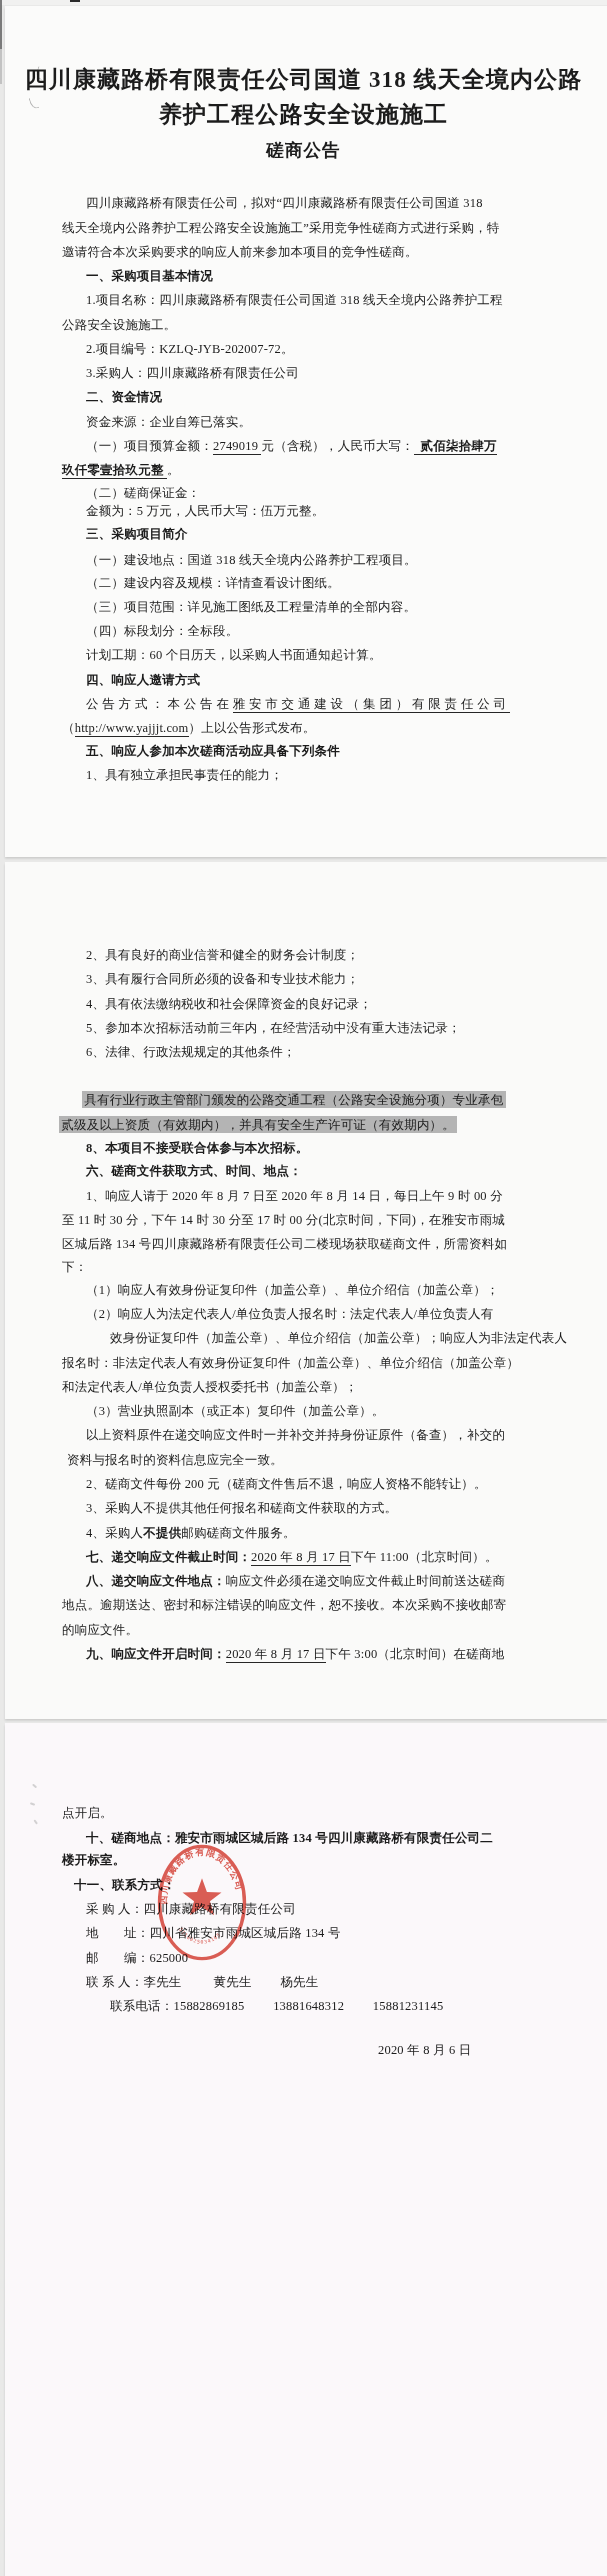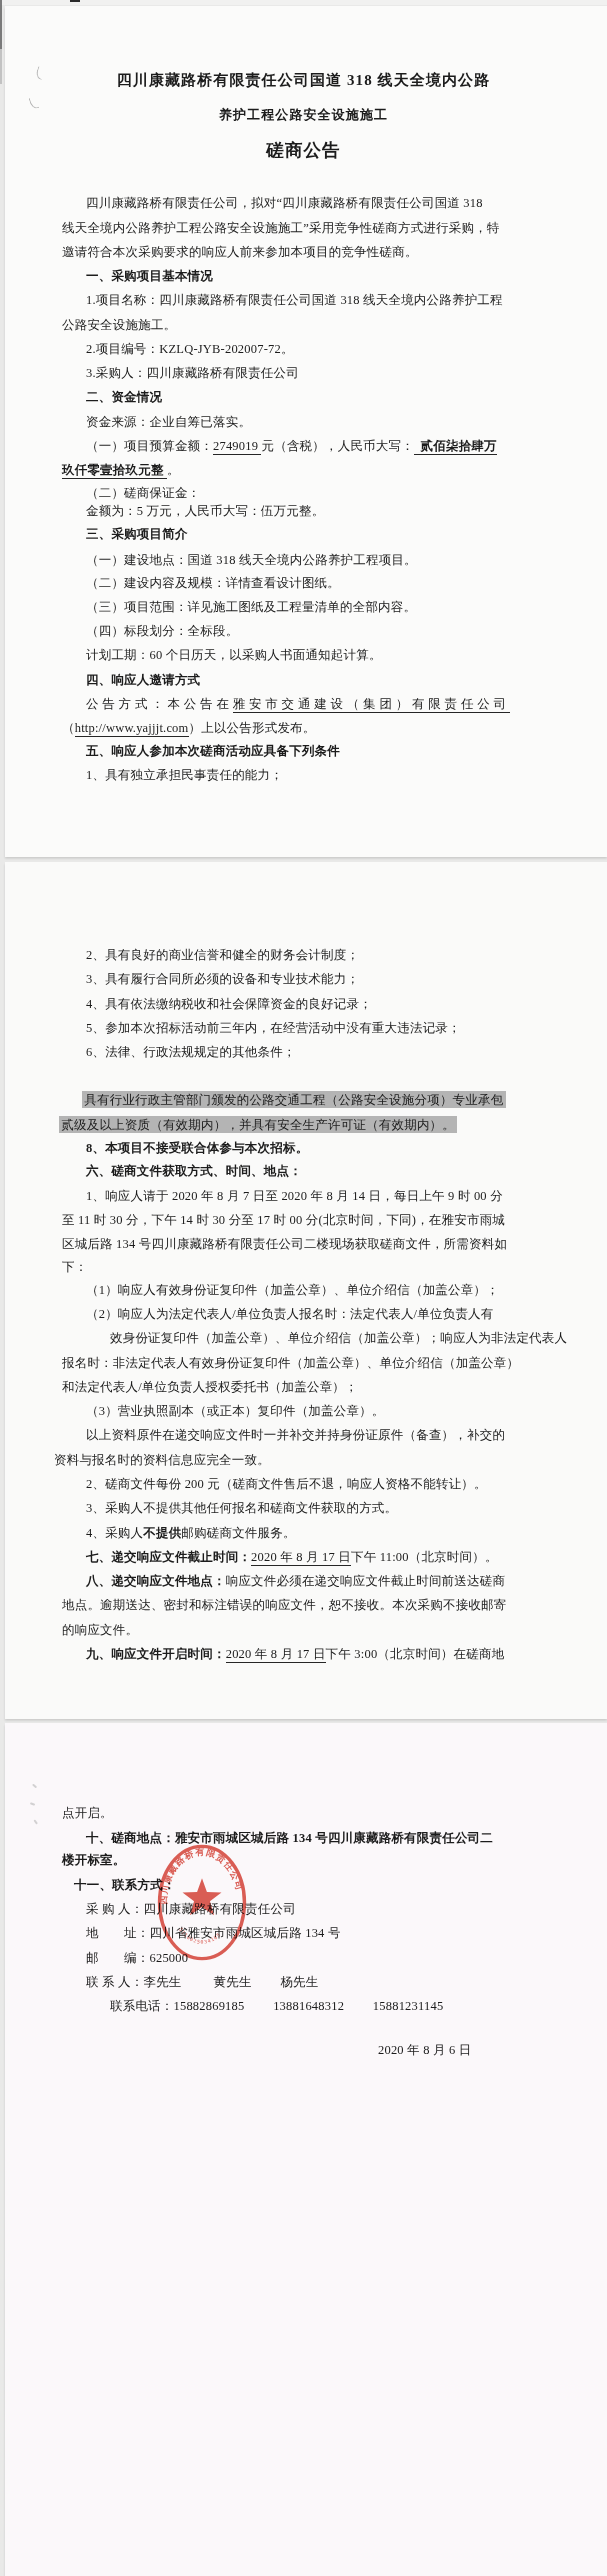--- a/index.html
+++ b/index.html
@@ -49,22 +49,22 @@
 <div class="artifact" id="edge-dark"></div>
 <div class="artifact" id="edge-dark2"></div>
 <div class="artifact" id="top-mark"></div>
 <div class="artifact squiggle" id="squiggle-1"></div>
 <div class="artifact squiggle" id="squiggle-2"></div>
 <div class="artifact tick" id="tick-1"></div>
 <div class="artifact tick" id="tick-2"></div>
 <div class="artifact tick" id="tick-3"></div>
 
 <div id="doc">
-    <div class="ln center" style="top: 71px; font-size: 15px; letter-spacing: 1.1px;"><span class="b">四川康藏路桥有限责任公司国道 318 线天全境内公路</span></div>
-    <div class="ln center" style="top: 106px; font-size: 13px; letter-spacing: 1.1px;"><span class="b">养护工程公路安全设施施工</span></div>
+    <div class="ln center" style="top: 71px; font-size: 23px; letter-spacing: 1.1px;"><span class="b">四川康藏路桥有限责任公司国道 318 线天全境内公路</span></div>
+    <div class="ln center" style="top: 106px; font-size: 23px; letter-spacing: 1.1px;"><span class="b">养护工程公路安全设施施工</span></div>
     <div class="ln center" style="top: 141px; font-size: 17.5px; letter-spacing: 1.1px;"><span class="b">磋商公告</span></div>
     <div class="ln" style="top: 194px; left: 86px;"><span>四川康藏路桥有限责任公司，拟对“四川康藏路桥有限责任公司国道 318</span></div>
     <div class="ln" style="top: 219px; left: 62px;"><span>线天全境内公路养护工程公路安全设施施工”采用竞争性磋商方式进行采购，特</span></div>
     <div class="ln" style="top: 243px; left: 62px;"><span>邀请符合本次采购要求的响应人前来参加本项目的竞争性磋商。</span></div>
     <div class="ln" style="top: 267px; left: 86px;"><span class="b">一、采购项目基本情况</span></div>
     <div class="ln" style="top: 291px; left: 86px;"><span>1.项目名称：四川康藏路桥有限责任公司国道 318 线天全境内公路养护工程</span></div>
     <div class="ln" style="top: 316px; left: 62px;"><span>公路安全设施施工。</span></div>
     <div class="ln" style="top: 340px; left: 86px;"><span>2.项目编号：KZLQ-JYB-202007-72。</span></div>
     <div class="ln" style="top: 364px; left: 86px;"><span>3.采购人：四川康藏路桥有限责任公司</span></div>
     <div class="ln" style="top: 388px; left: 86px;"><span class="b">二、资金情况</span></div>
@@ -98,21 +98,21 @@
     <div class="ln" style="top: 1211px; left: 62px;"><span>至 11 时 30 分，下午 14 时 30 分至 17 时 00 分(北京时间，下同)，在雅安市雨城</span></div>
     <div class="ln" style="top: 1235px; left: 62px;"><span>区城后路 134 号四川康藏路桥有限责任公司二楼现场获取磋商文件，所需资料如</span></div>
     <div class="ln" style="top: 1258px; left: 62px;"><span>下：</span></div>
     <div class="ln" style="top: 1281px; left: 86px;"><span>（1）响应人有效身份证复印件（加盖公章）、单位介绍信（加盖公章）；</span></div>
     <div class="ln" style="top: 1305px; left: 86px;"><span>（2）响应人为法定代表人/单位负责人报名时：法定代表人/单位负责人有</span></div>
     <div class="ln" style="top: 1329px; left: 62px; margin-left: 48px;"><span>效身份证复印件（加盖公章）、单位介绍信（加盖公章）；响应人为非法定代表人</span></div>
     <div class="ln" style="top: 1354px; left: 62px;"><span>报名时：非法定代表人有效身份证复印件（加盖公章）、单位介绍信（加盖公章）</span></div>
     <div class="ln" style="top: 1378px; left: 62px;"><span>和法定代表人/单位负责人授权委托书（加盖公章）；</span></div>
     <div class="ln" style="top: 1402px; left: 86px;"><span>（3）营业执照副本（或正本）复印件（加盖公章）。</span></div>
     <div class="ln" style="top: 1426px; left: 86px;"><span>以上资料原件在递交响应文件时一并补交并持身份证原件（备查），补交的</span></div>
-    <div class="ln" style="top: 1451px; left: 54px;"><span>资料与报名时的资料信息应完全一致。</span></div>
+    <div class="ln" style="top: 1451px; left: 67px;"><span>资料与报名时的资料信息应完全一致。</span></div>
     <div class="ln" style="top: 1475px; left: 86px;"><span>2、磋商文件每份 200 元（磋商文件售后不退，响应人资格不能转让）。</span></div>
     <div class="ln" style="top: 1499px; left: 86px;"><span>3、采购人不提供其他任何报名和磋商文件获取的方式。</span></div>
     <div class="ln" style="top: 1524px; left: 86px;"><span>4、采购人</span><span class="b">不提供</span><span>邮购磋商文件服务。</span></div>
     <div class="ln" style="top: 1548px; left: 86px;"><span class="b">七、递交响应文件截止时间：</span><span class="u">2020 年 8 月 17 日</span><span>下午 11:00（北京时间）。</span></div>
     <div class="ln" style="top: 1572px; left: 86px; text-align: right;"><span class="b">八、递交响应文件地点：</span><span>响应文件必须在递交响应文件截止时间前送达磋商</span></div>
     <div class="ln" style="top: 1596px; left: 62px;"><span>地点。逾期送达、密封和标注错误的响应文件，恕不接收。本次采购不接收邮寄</span></div>
     <div class="ln" style="top: 1621px; left: 62px;"><span>的响应文件。</span></div>
     <div class="ln" style="top: 1645px; left: 86px;"><span class="b">九、响应文件开启时间：</span><span class="u">2020 年 8 月 17 日</span><span>下午 3:00（北京时间）在磋商地</span></div>
     <div class="ln" style="top: 1804px; left: 62px;"><span>点开启。</span></div>
     <div class="ln" style="top: 1829px; left: 86px;"><span class="b">十、磋商地点：雅安市雨城区城后路 134 号四川康藏路桥有限责任公司二</span></div>

